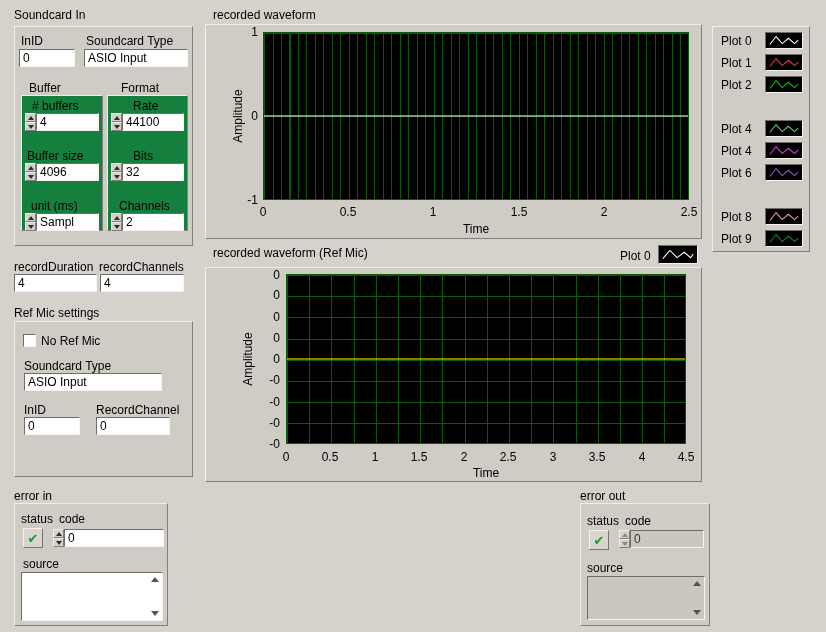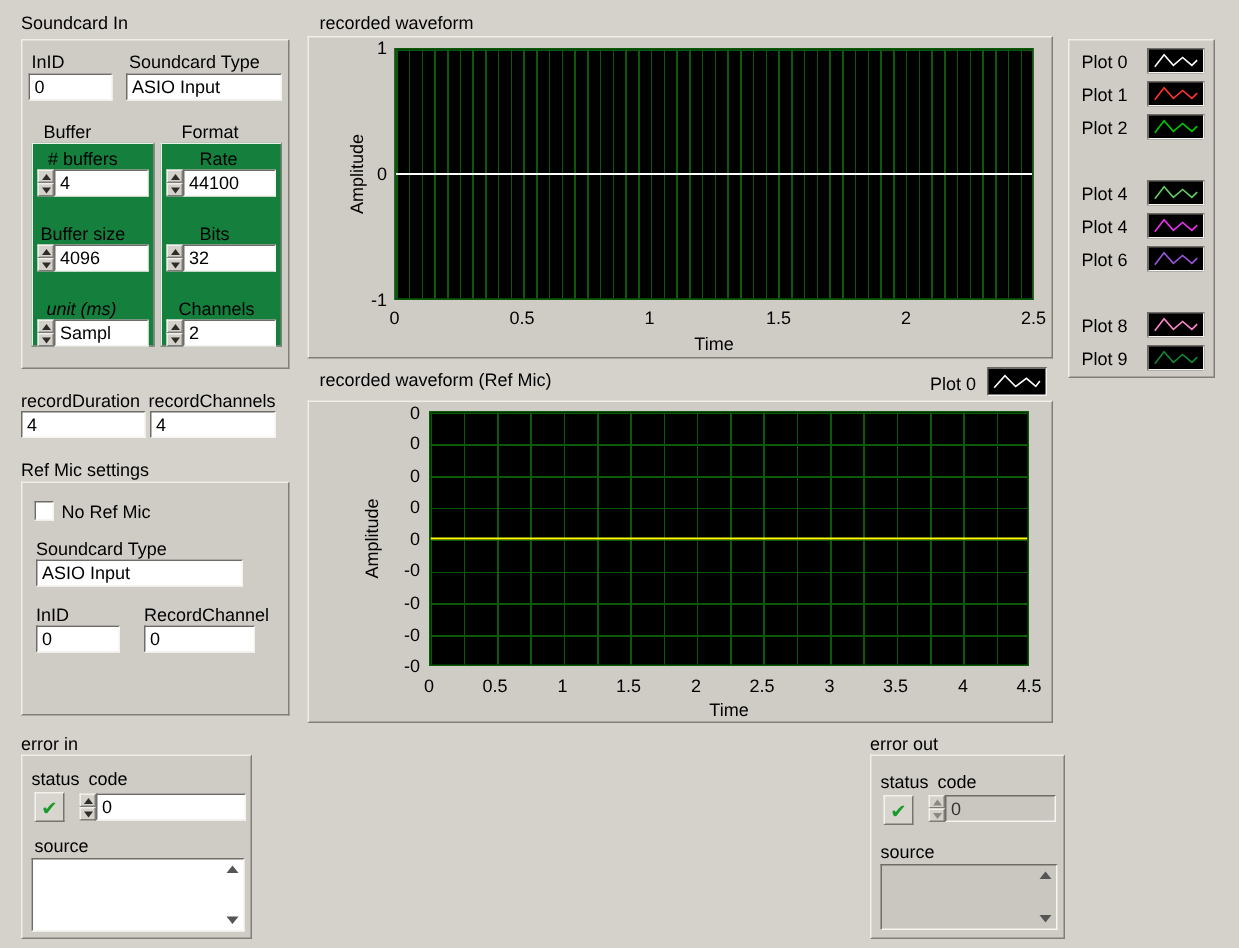--- a/index.html
+++ b/index.html
@@ -117,21 +117,21 @@
       <div class="sp-col">
         <div class="sp-btn">
             <div class="tri-up"></div>
           </div>
         <div class="sp-btn">
             <div class="tri-down"></div>
           </div>
       </div>
       <div class="field sp-field">4096</div>
     </div>
-    <div class="lbl" style="left:9px;top:103px;font-style:italic;">unit (ms)</div>
+    <div class="lbl" style="left:9px;top:103px;">unit (ms)</div>
     <div class="spinner" style="left:3px;top:117px;width:74px;">
       <div class="sp-col">
         <div class="sp-btn">
             <div class="tri-up"></div>
           </div>
         <div class="sp-btn">
             <div class="tri-down"></div>
           </div>
       </div>
       <div class="field sp-field">Sampl</div>

